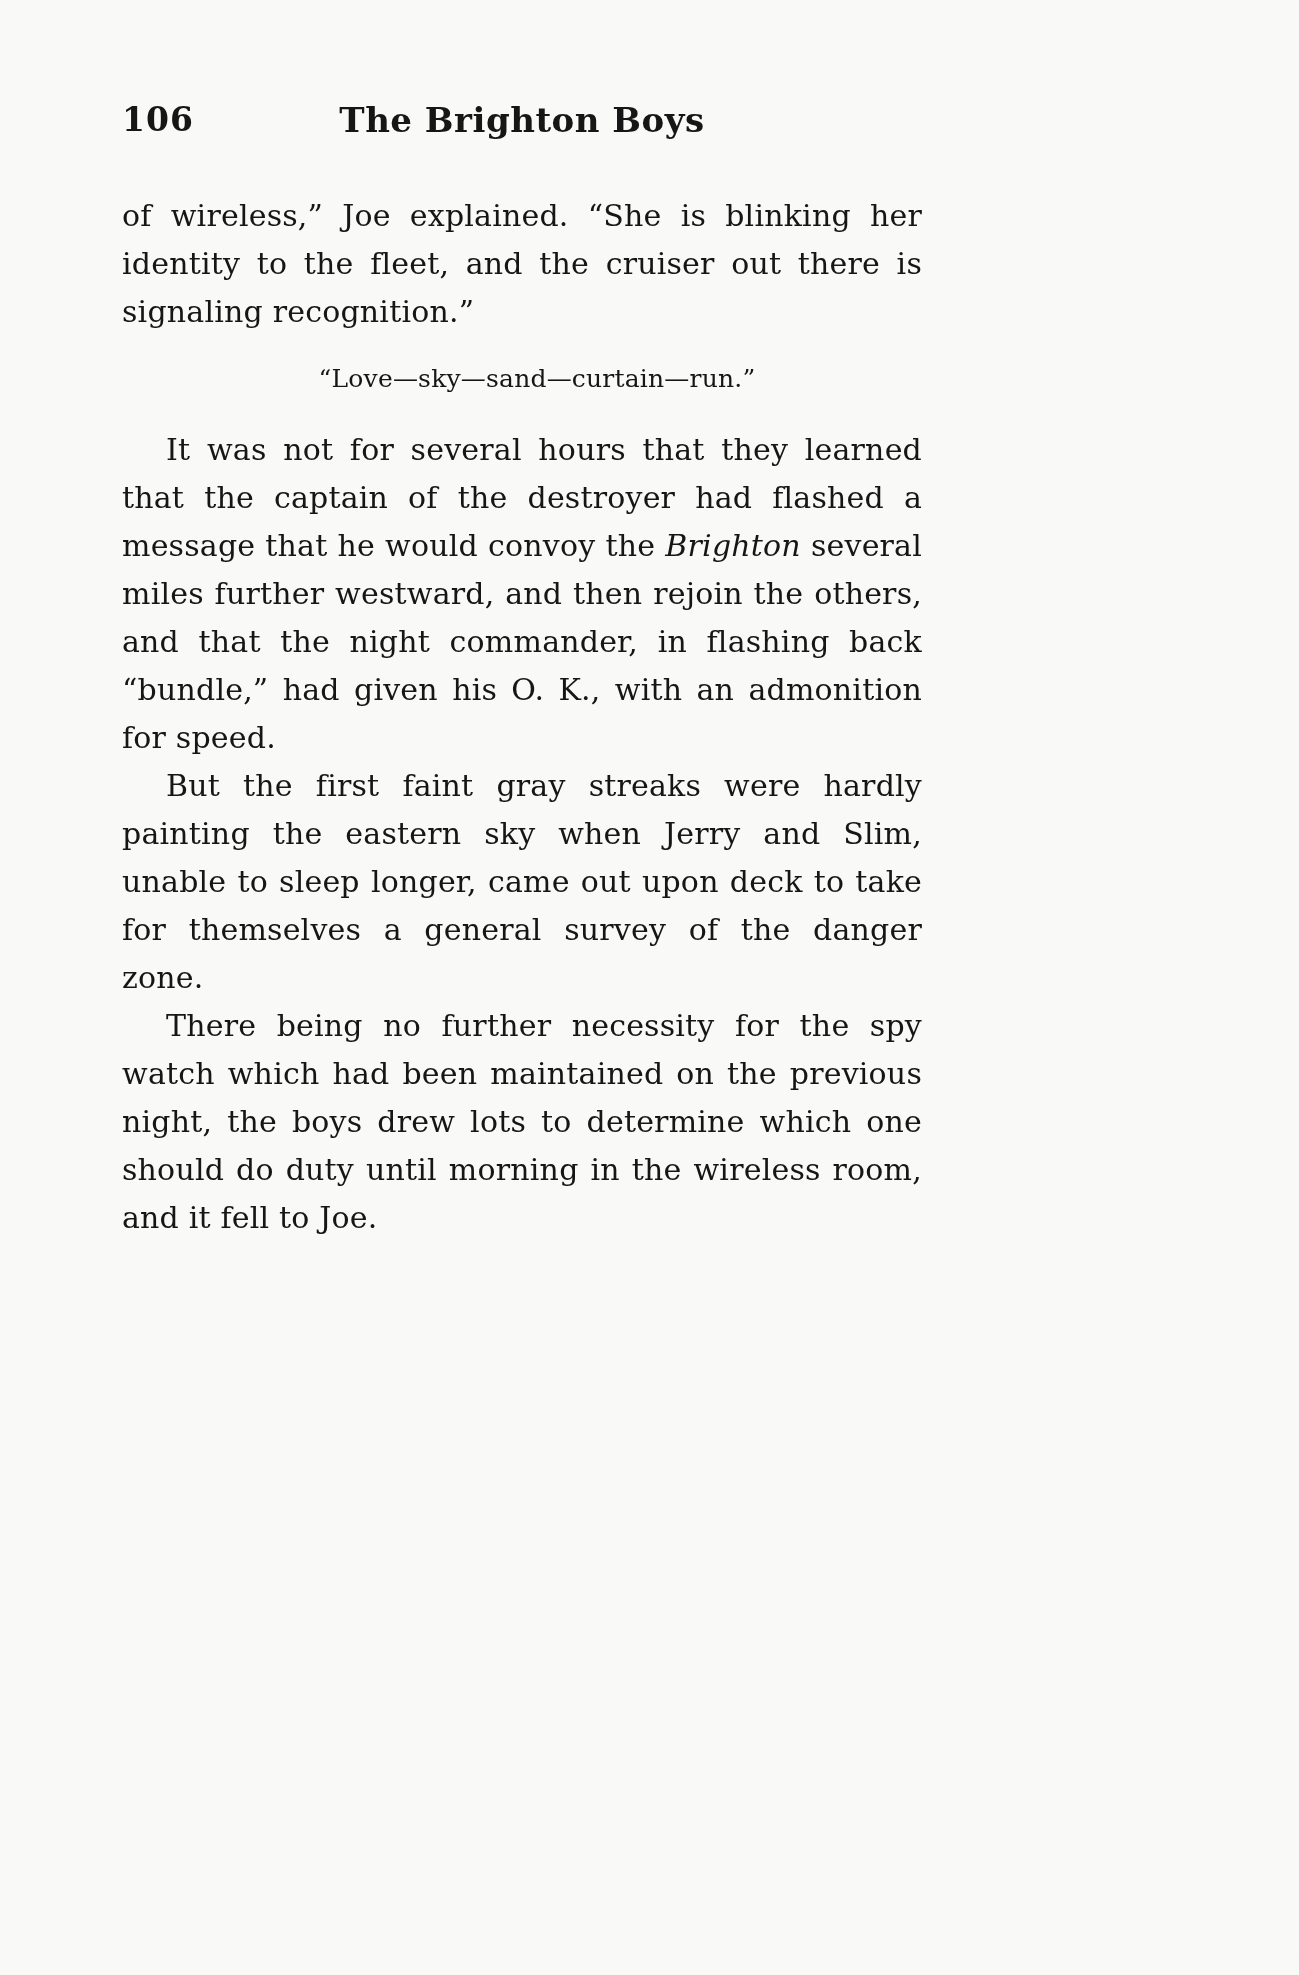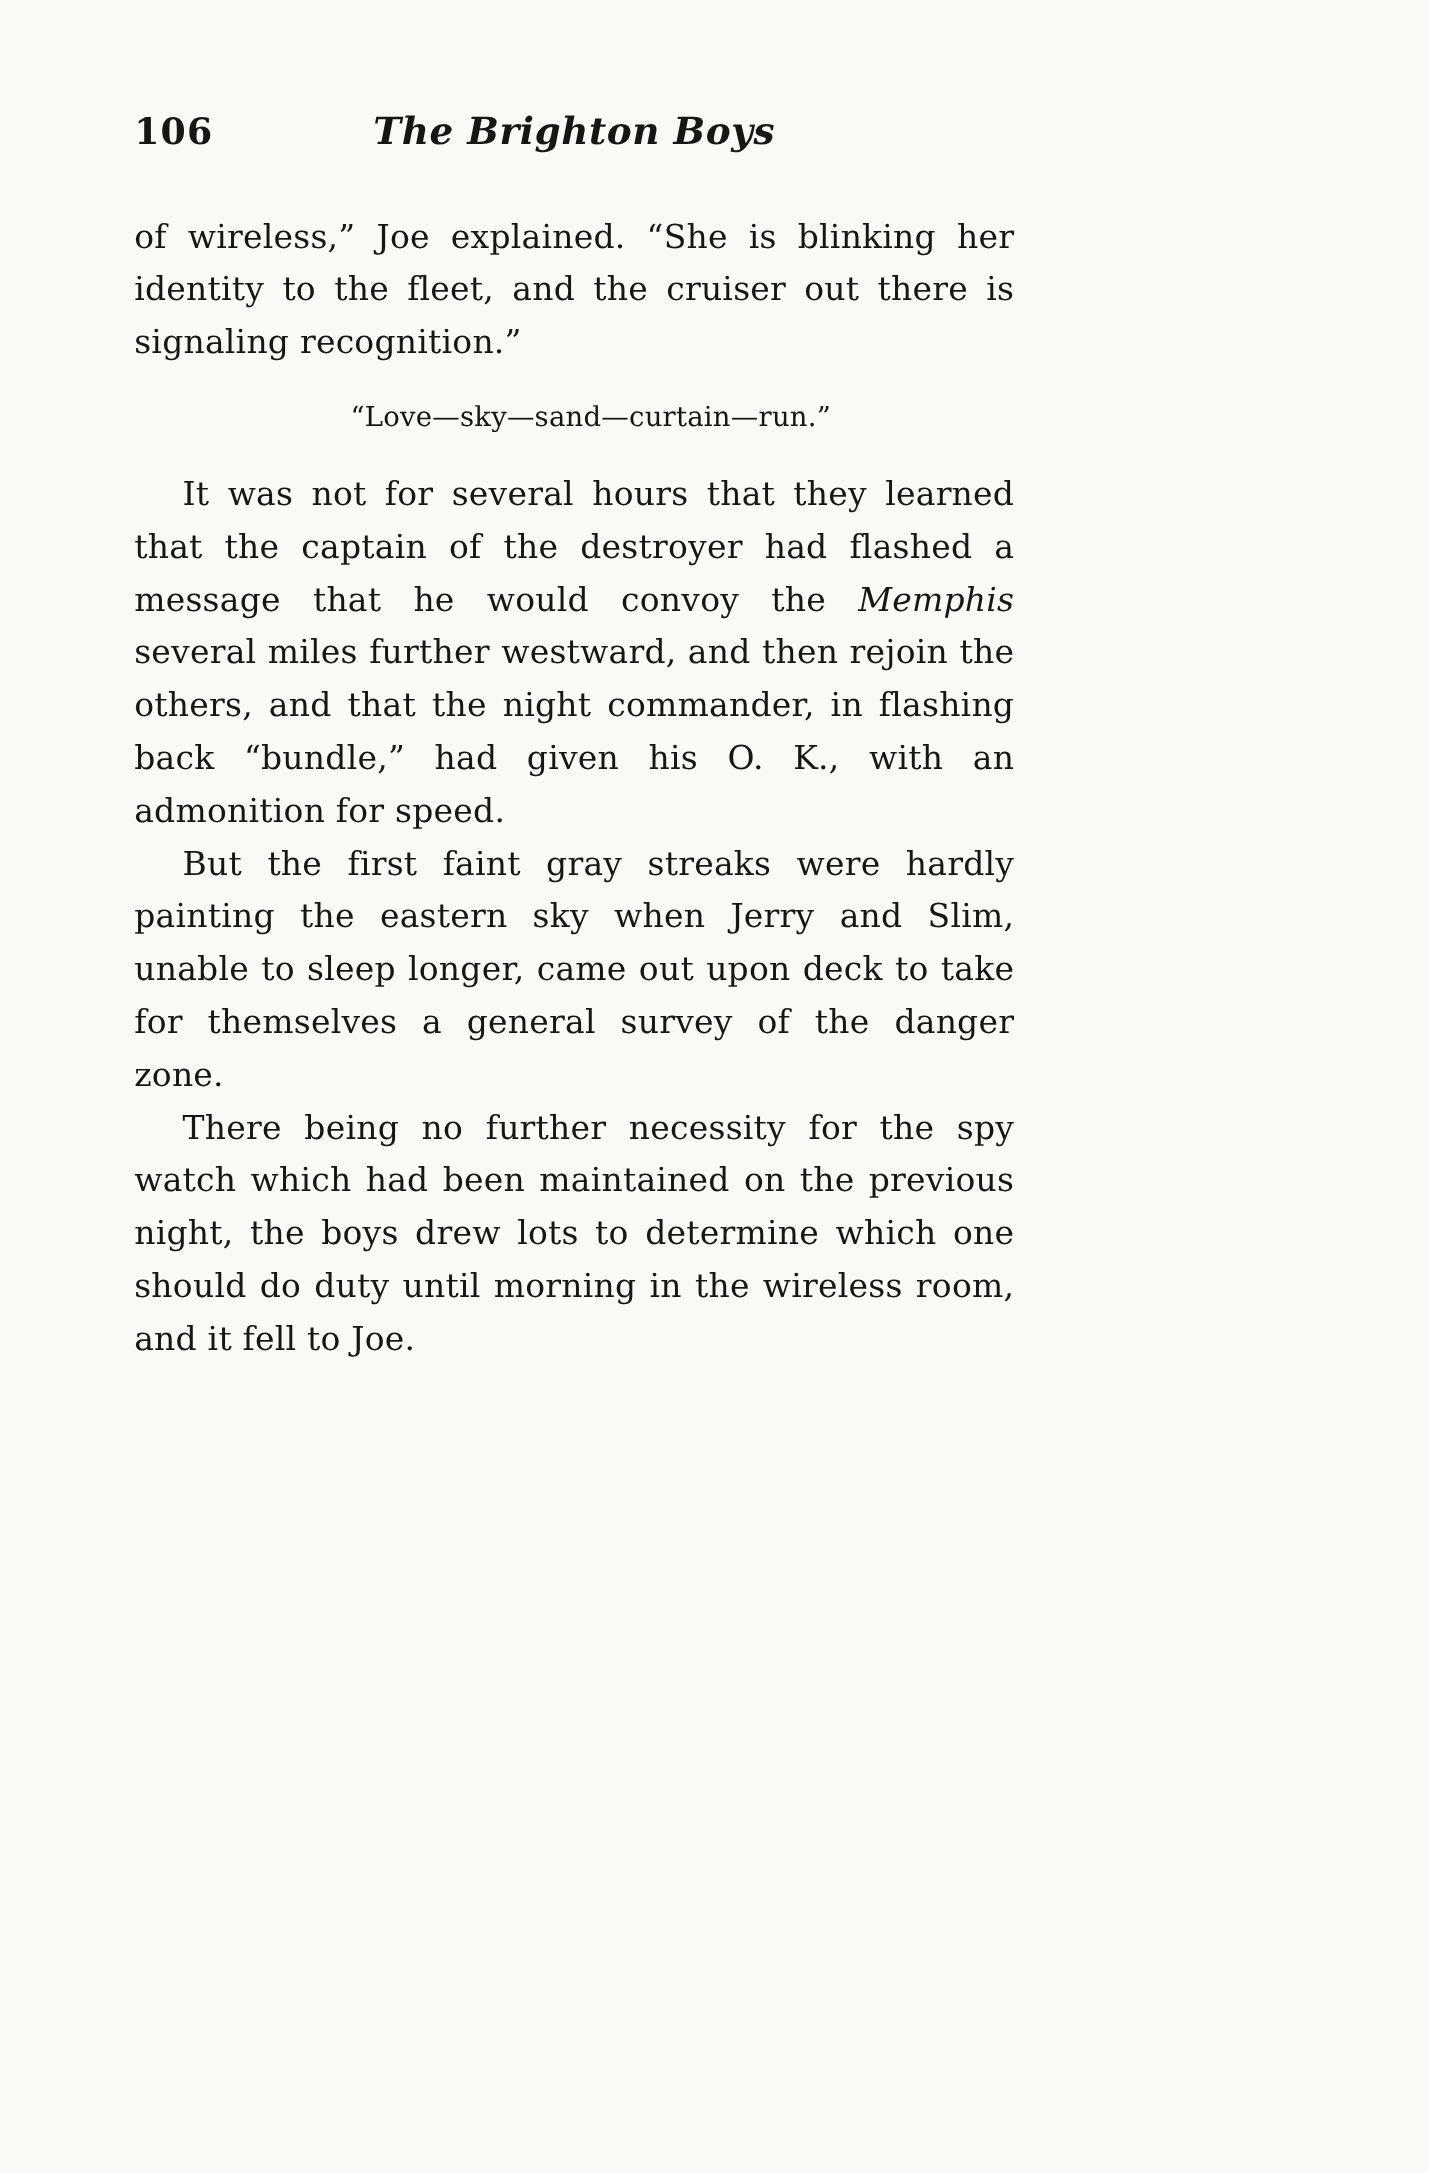--- a/index.html
+++ b/index.html
@@ -39,21 +39,20 @@
   }
   .page-title {
     position: absolute;
     left: 0;
     right: 0;
     top: 0;
     text-align: center;
     font-size: 34px;
     font-weight: bold;
     letter-spacing: 0.5px;
-    font-style: italic;
   }
   .page-body {
     position: absolute;
     top: 192px;
     left: 122px;
     width: 800px;
   }
   .page-body p {
     margin: 0;
     font-size: 30px;
@@ -86,21 +85,21 @@
     <span class="page-title">The Brighton Boys</span>
   </header>
 
   <main class="page-body">
 
     <p class="body">of wireless,” Joe explained. “She is blinking her identity to the fleet, and the cruiser out there is signaling recognition.”</p>
 
 
     <p class="quote">“Love—sky—sand—curtain—run.”</p>
 
-    <p class="indent"><span>It was not for several hours that they learned that the captain of the destroyer had flashed a message that he would convoy the </span><span class="italic">Memphis</span><span> several miles further westward, and then rejoin the others, and that the night commander, in flashing back “bundle,” had given his O. K., with an admonition for speed.</span></p>
+    <p class="indent"><span>It was not for several hours that they learned that the captain of the destroyer had flashed a message that he would convoy the </span><span class="italic">Brighton</span><span> several miles further westward, and then rejoin the others, and that the night commander, in flashing back “bundle,” had given his O. K., with an admonition for speed.</span></p>
 
     <p class="indent">But the first faint gray streaks were hardly painting the eastern sky when Jerry and Slim, unable to sleep longer, came out upon deck to take for themselves a general survey of the danger zone.</p>
 
     <p class="indent">There being no further necessity for the spy watch which had been maintained on the previous night, the boys drew lots to determine which one should do duty until morning in the wireless room, and it fell to Joe.</p>
 
   </main>
 
 </div>
 
 </body></html>

